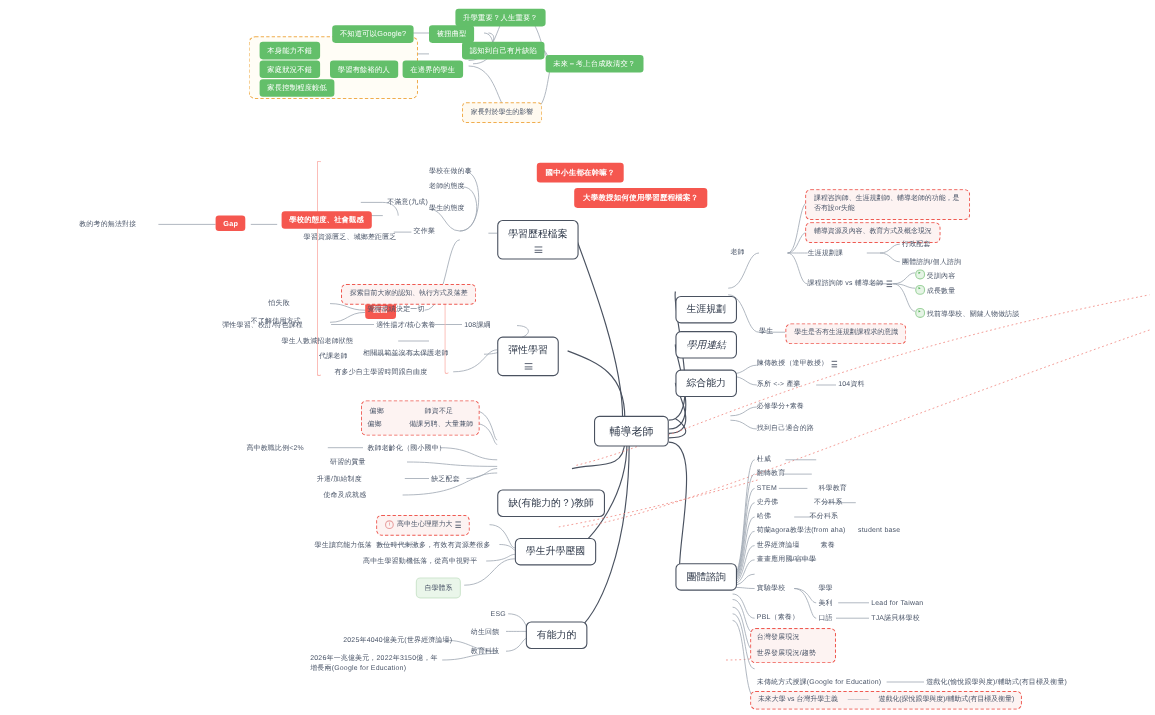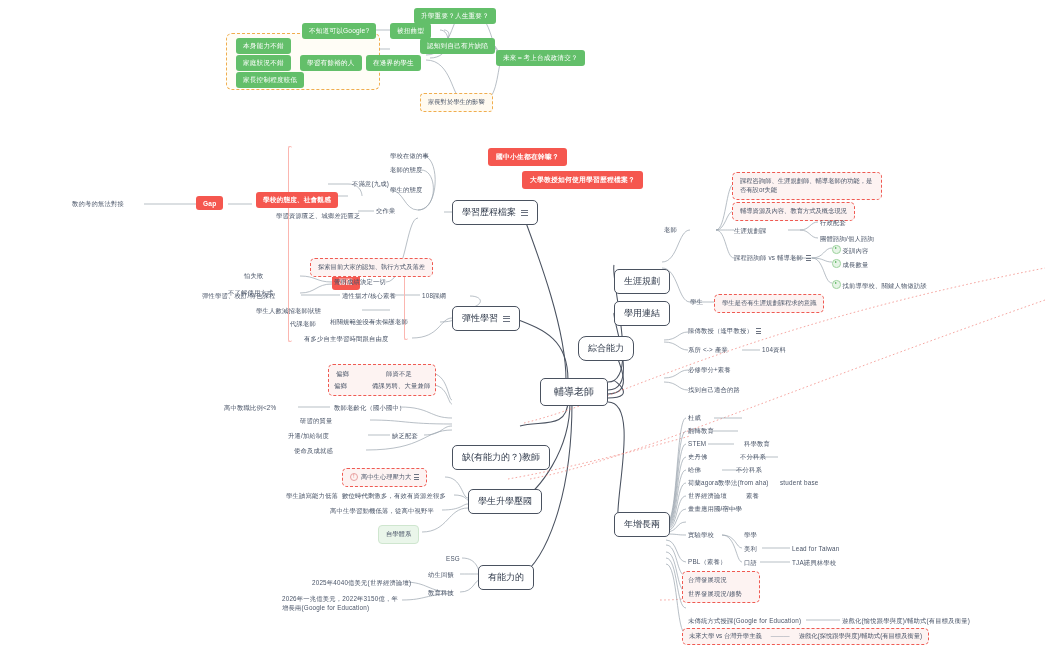--- a/index.html
+++ b/index.html
@@ -16,21 +16,21 @@
   .leaf{
     font-size:6.3px;line-height:1.35;color:#4a5568;
     letter-spacing:.2px;
   }
   .leaf.two{white-space:normal;width:120px;}
 
   
   .topic{
     font-size:9px;color:#2d3748;background:#ffffff;
     border:1.1px solid #4a5260;border-radius:5px;
-    padding:5px 9px;display:flex;align-items:center;gap:5px;
+    padding:5px 9px;display:flex;align-items:center;gap:5px;flex-direction:column;
   }
   .topic.root{font-size:10px;padding:6px 13px;border-width:1.2px;}
 
   
   .pill-red{
     font-size:6.6px;color:#ffffff;background:#f5574f;
     border-radius:3px;padding:3.5px 7px;font-weight:600;letter-spacing:.2px;
   }
   .pill-red.big{font-size:6.8px;padding:4px 8px;}
   
@@ -283,28 +283,28 @@
 </div>
 <div class="node topic" style="left:468px;top:489px;">
   <span>學生升學壓國</span>
 </div>
 <div class="node topic" style="left:478px;top:565px;">
   <span>有能力的</span>
 </div>
 <div class="node topic" style="left:614px;top:253px;margin-top:16px;">
   <span>生涯規劃</span>
 </div>
-<div class="node topic" style="left:614px;top:301px;">
+<div class="node topic" style="left:614px;top:301px;font-style:italic;">
   <span>學用連結</span>
 </div>
-<div class="node topic" style="left:578px;top:336px;border-radius:8px;">
+<div class="node topic" style="left:614px;top:336px;">
   <span>綜合能力</span>
 </div>
 <div class="node topic" style="left:614px;top:512px;">
-  <span>年增長兩</span>
+  <span>團體諮詢</span>
 </div>
 
 <div class="node leaf" style="left:72px;top:200px;">教的考的無法對接</div>
 <div class="node pill-red" style="left:196px;top:196px;">Gap</div>
 <div class="node grp-pink" style="left:288px;top:146px;width:4px;height:196px;border-right:none;"></div>
 <div class="node pill-red" style="left:332px;top:274px;">面面</div>
 <div class="node grp-pink" style="left:404px;top:262px;width:4px;height:78px;border-right:none;"></div>
 <div class="node leaf" style="left:244px;top:272px;">怕失敗</div>
 <div class="node leaf" style="left:228px;top:289px;">不了解使用方式</div>
 <div class="node leaf" style="left:334px;top:278px;">覺得成績決定一切</div>

